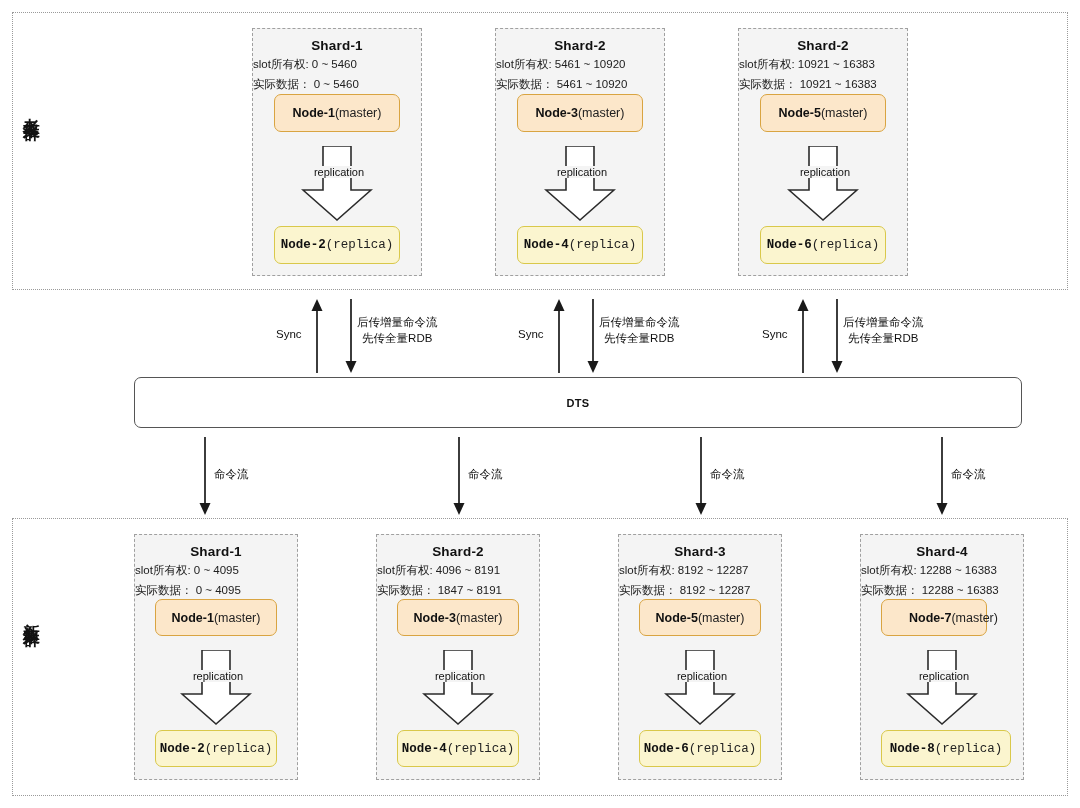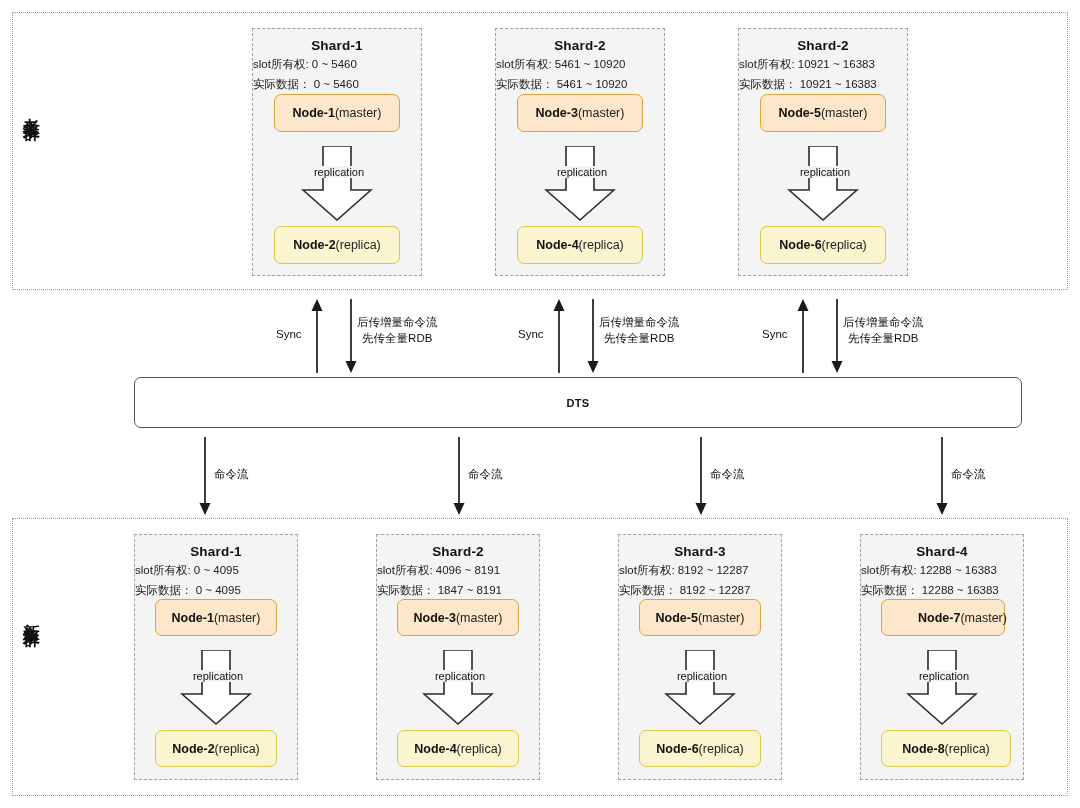--- a/index.html
+++ b/index.html
@@ -66,21 +66,21 @@
     border-radius:7px;
     display:flex;
     align-items:center;
     justify-content:center;
     font-size:12.5px;
     white-space:nowrap;
   }
   .node .nm{font-weight:bold;color:#111;}
   .node .nr{font-weight:normal;color:#222;}
   .node.master{background:#fce7ca;border:1px solid #d9a441;}
-  .node.replica{background:#fbf5cf;border:1px solid #d9c84a;}
+  .node.replica{background:#fbf5cf;border:1px solid #d9c84a;font-family:Liberation Mono, monospace;}
 
   
   .repl-arrow{position:absolute;}
   .repl-arrow svg{display:block;}
   .repl-label{
     position:absolute;
     font-size:11px;
     color:#111;
     background:#f4f4f4;
     padding:0 2px;
@@ -347,21 +347,21 @@
   <div class="node replica" style="left:639px;top:730px;width:122px;height:37px;">
     <span class="nm">Node-6</span>
       <span class="nr">(replica)</span>
   </div>
 
   <div class="shard" style="left:860px;top:534px;width:164px;height:246px;">
     <div class="shard-title">Shard-4</div>
     <div class="shard-meta">slot所有权: 12288 ~ 16383</div>
     <div class="shard-meta">实际数据： 12288 ~ 16383</div>
   </div>
-  <div class="node master" style="left:881px;top:599px;width:124px;height:37px;padding-left:39px;">
+  <div class="node master" style="left:881px;top:599px;width:106px;height:37px;padding-left:39px;">
     <span class="nm">Node-7</span>
       <span class="nr">(master)</span>
   </div>
   <div class="repl-arrow" style="left:906px;top:650px;">
     <svg width="72" height="76" viewBox="0 0 72 76">
         <polygon points="22,0 50,0 50,44 70,44 36,74 2,44 22,44" fill="#ffffff" stroke="#2b2b2b" stroke-width="1.6"></polygon>
       </svg>
   </div>
   <div class="repl-label" style="left:908px;top:670px;width:68px;">replication</div>
   <div class="node replica" style="left:881px;top:730px;width:130px;height:37px;">

